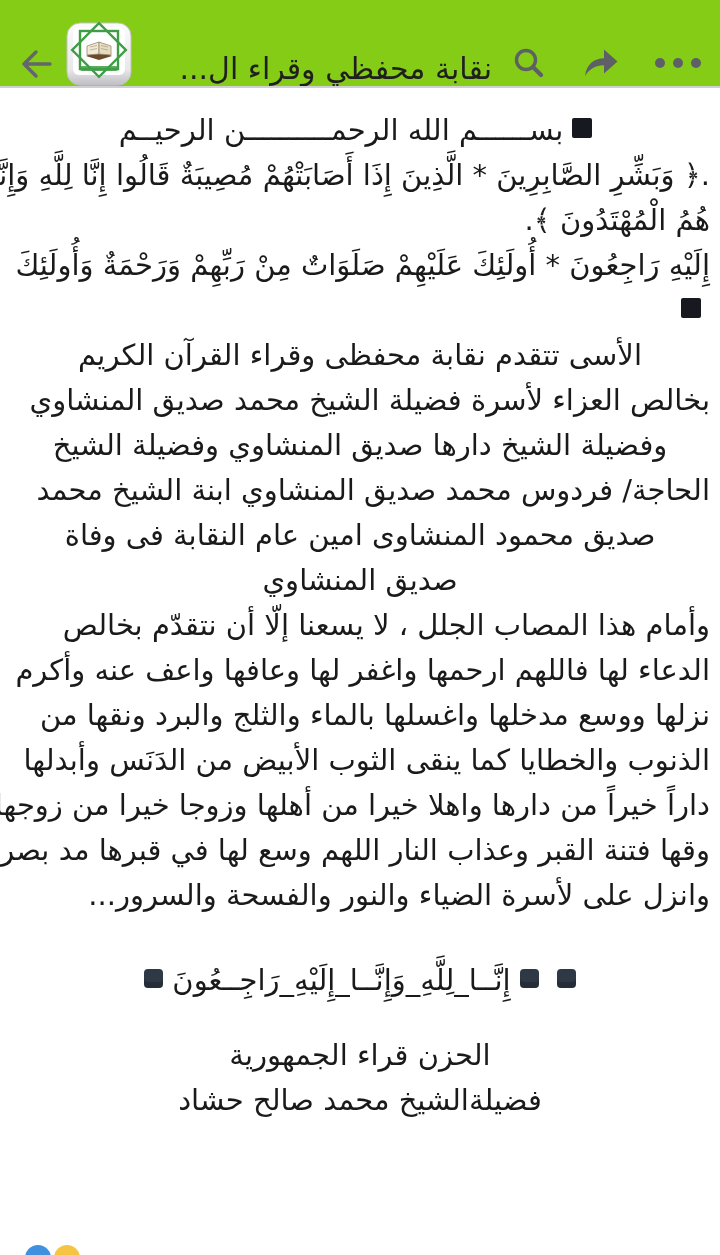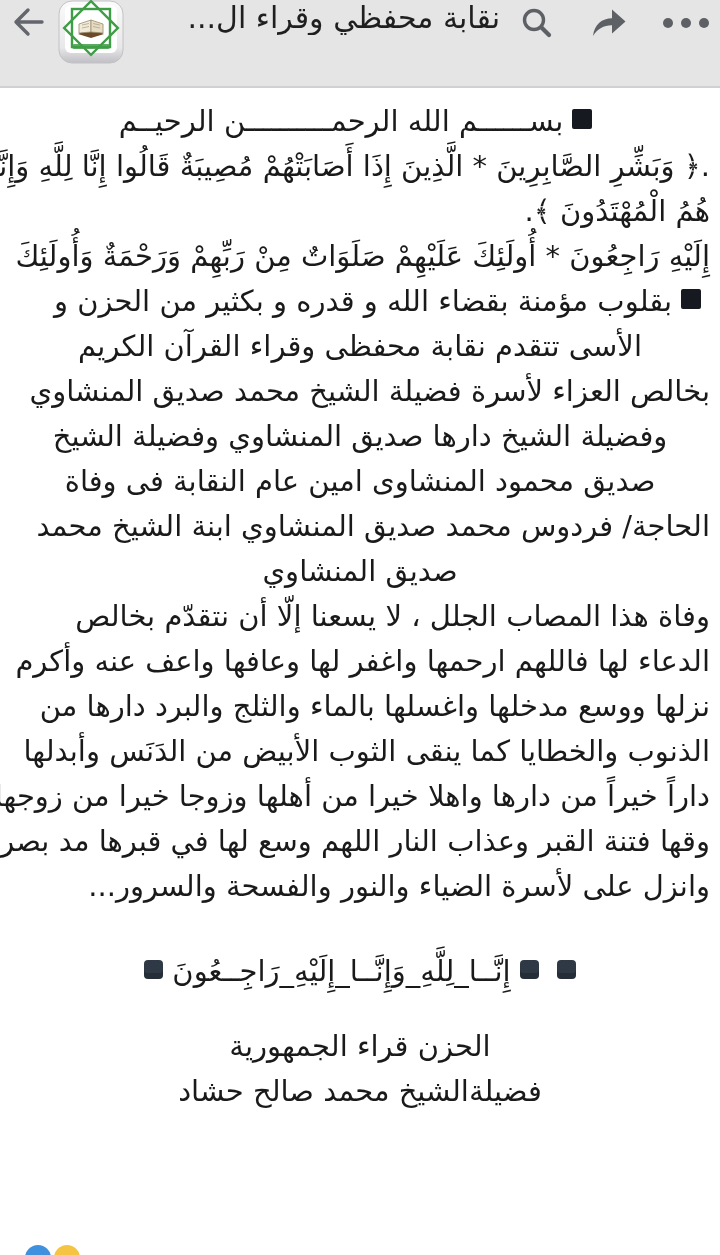--- a/index.html
+++ b/index.html
@@ -3,36 +3,36 @@
 <meta charset="utf-8">
 <style>
   html,body{margin:0;padding:0;}
   body{
     width:720px;height:1255px;overflow:hidden;background:#ffffff;
     font-family:"DejaVu Sans","Liberation Sans",sans-serif;
     position:relative;
   }
   
   .header{
-    height:88px;background:#e5e5e5;border-bottom:2px solid #cfcfd4;
-    display:flex;align-items:flex-start;padding:0 6px;box-sizing:border-box;
+    height:88px;background:#84cc16;border-bottom:2px solid #cfcfd4;
+    display:flex;align-items:flex-end;padding:0 14px;box-sizing:border-box;
   }
   .icon-btn{background:none;border:none;padding:0;display:flex;align-items:center;justify-content:center;cursor:pointer;}
   .back-btn{width:44px;height:44px;}
   .logo{width:66px;height:64px;margin-left:8px;border-radius:13px;overflow:hidden;flex:0 0 auto;}
   .title{
     flex:1;direction:rtl;text-align:right;font-size:30px;color:#1f1f1f;
     white-space:nowrap;overflow:hidden;margin:0 14px 0 22px;
   }
   .right-icons{display:flex;align-items:center;gap:26px;}
   .search-btn,.share-btn{width:46px;height:46px;}
   .more-btn{width:56px;height:46px;}
   
   .post{
-    padding:11px 10px 0 10px;color:#1a1a1a;font-size:29px;line-height:45px;
+    padding:20px 10px 0 10px;color:#1a1a1a;font-size:29px;line-height:45px;
   }
   .line{direction:rtl;white-space:nowrap;}
   .line.right{text-align:right;}
   .line.center{text-align:center;}
   .sq{display:inline-block;vertical-align:2px;}
   .sq.sharp{width:20px;height:20px;background:#16191f;border-radius:2px;margin:0 9px;}
   .sq.slate{width:19px;height:19px;background:#2e3945;border-radius:4px;margin:0 9px;
             box-shadow:inset 0 -6px 0 rgba(0,0,0,.18);}
   .spacer{width:100%;}
   
@@ -111,30 +111,30 @@
       </span>
     </button>
   </div>
 </div>
 
 <div class="post">
     <div class="line center"><span class="sq sharp"></span><span>بســــــم الله الرحمــــــــــن الرحيــم</span></div>
     <div class="line right"><span>.﴿ وَبَشِّرِ الصَّابِرِينَ * الَّذِينَ إِذَا أَصَابَتْهُمْ مُصِيبَةٌ قَالُوا إِنَّا لِلَّهِ وَإِنَّا</span></div>
     <div class="line right"><span>هُمُ الْمُهْتَدُونَ ﴾.</span></div>
     <div class="line right"><span>إِلَيْهِ رَاجِعُونَ * أُولَئِكَ عَلَيْهِمْ صَلَوَاتٌ مِنْ رَبِّهِمْ وَرَحْمَةٌ وَأُولَئِكَ</span></div>
-    <div class="line right"><span class="sq sharp"></span><span>بقلوب مؤمنة بقضاء الله و قدره و بكثير من الحزن و</span></div>
+    <div class="line right"><span class="sq sharp"></span></div>
     <div class="line center"><span>الأسى تتقدم نقابة محفظى وقراء القرآن الكريم</span></div>
     <div class="line right"><span>بخالص العزاء لأسرة فضيلة الشيخ محمد صديق المنشاوي</span></div>
     <div class="line center"><span>وفضيلة الشيخ دارها صديق المنشاوي  وفضيلة الشيخ</span></div>
+    <div class="line right"><span>الحاجة/ فردوس محمد صديق المنشاوي ابنة الشيخ محمد</span></div>
     <div class="line center"><span>صديق محمود المنشاوى امين عام النقابة فى وفاة</span></div>
-    <div class="line right"><span>الحاجة/ فردوس محمد صديق المنشاوي ابنة الشيخ محمد</span></div>
     <div class="line center"><span>صديق المنشاوي</span></div>
-    <div class="line right"><span>وفاة هذا المصاب الجلل ، لا يسعنا إلّا أن نتقدّم بخالص</span></div>
+    <div class="line right"><span>وأمام هذا المصاب الجلل ، لا يسعنا إلّا أن نتقدّم بخالص</span></div>
     <div class="line right"><span>الدعاء لها فاللهم ارحمها واغفر لها وعافها واعف عنه وأكرم</span></div>
-    <div class="line right"><span>نزلها ووسع مدخلها واغسلها بالماء والثلج والبرد دارها من</span></div>
+    <div class="line right"><span>نزلها ووسع مدخلها واغسلها بالماء والثلج والبرد ونقها من</span></div>
     <div class="line right"><span>الذنوب والخطايا كما ينقى الثوب الأبيض من الدَنَس وأبدلها</span></div>
     <div class="line right"><span>داراً خيراً من دارها واهلا خيرا من أهلها وزوجا خيرا من زوجها</span></div>
     <div class="line right"><span>وقها فتنة القبر وعذاب النار اللهم وسع لها في قبرها مد بصرها</span></div>
     <div class="line right"><span>وانزل على لأسرة الضياء والنور والفسحة والسرور...</span></div>
     <div class="spacer" style="height: 40px;"></div>
     <div class="line center"><span class="sq slate"></span><span class="sq slate"></span><span>إِنَّــا_لِلَّهِ_وَإِنَّــا_إِلَيْهِ_رَاجِــعُونَ</span><span class="sq slate"></span></div>
     <div class="spacer" style="height: 30px;"></div>
     <div class="line center"><span>الحزن قراء الجمهورية</span></div>
     <div class="line center"><span>فضيلةالشيخ محمد صالح حشاد</span></div>
   </div>

